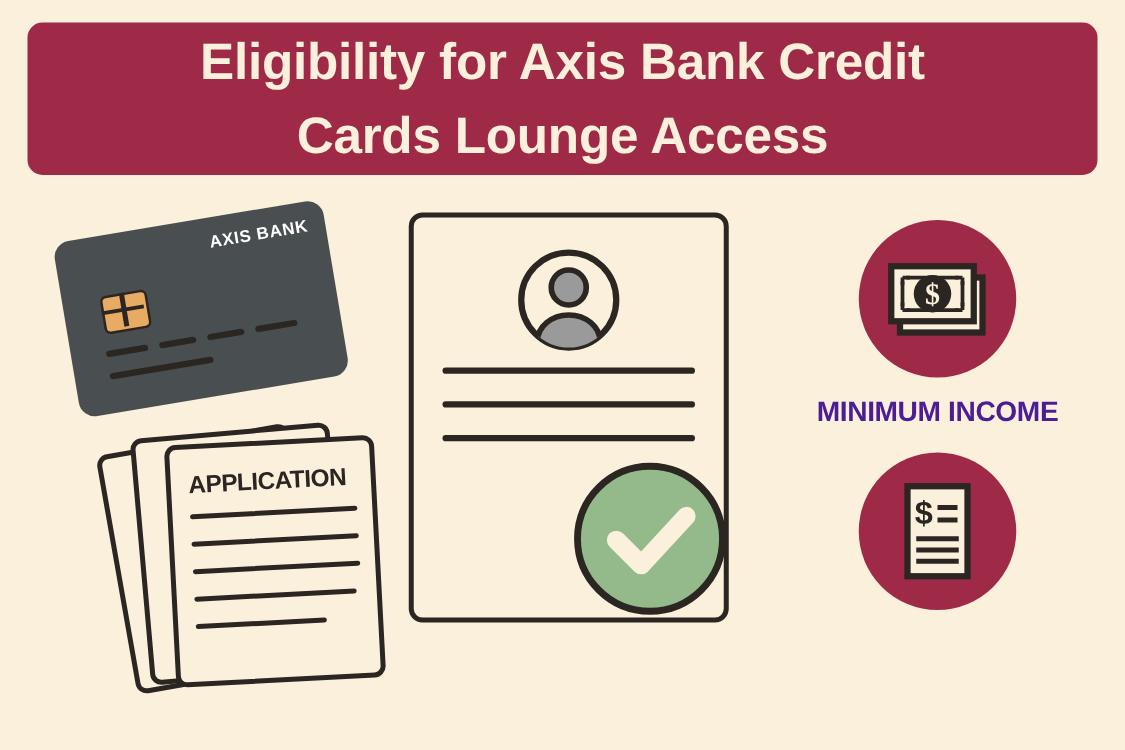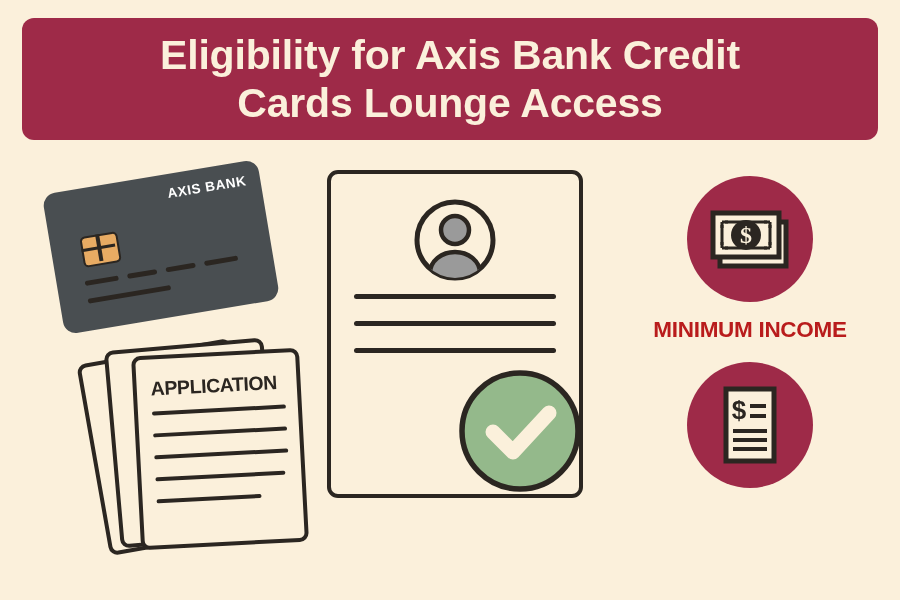--- a/index.html
+++ b/index.html
@@ -31,21 +31,21 @@
     border-radius: 12px;
     display: flex;
     align-items: center;
     justify-content: center;
   }
   .title-text {
     color: #fbf0db;
     font-family: "Liberation Sans", sans-serif;
     font-weight: bold;
     font-size: 41px;
-    line-height: 48px;
+    line-height: 59px;
     text-align: center;
     letter-spacing: -0.2px;
     padding: 0 24px;
     white-space: pre-line;
   }
 
   
   .credit-card {
     position: absolute;
     left: 52px;
@@ -222,21 +222,21 @@
     border-radius: 50%;
     background: #9e2a48;
     display: flex;
     align-items: center;
     justify-content: center;
   }
   .feature-label {
     margin-top: 15px;
     font-size: 22.5px;
     font-weight: bold;
-    color: #b91c1c;
+    color: #4c1d95;
     letter-spacing: -0.3px;
     font-family: "Liberation Sans", sans-serif;
   }
 </style>
 </head>
 <body>
 
 <div id="infographic">
 
   <div class="title-banner">

